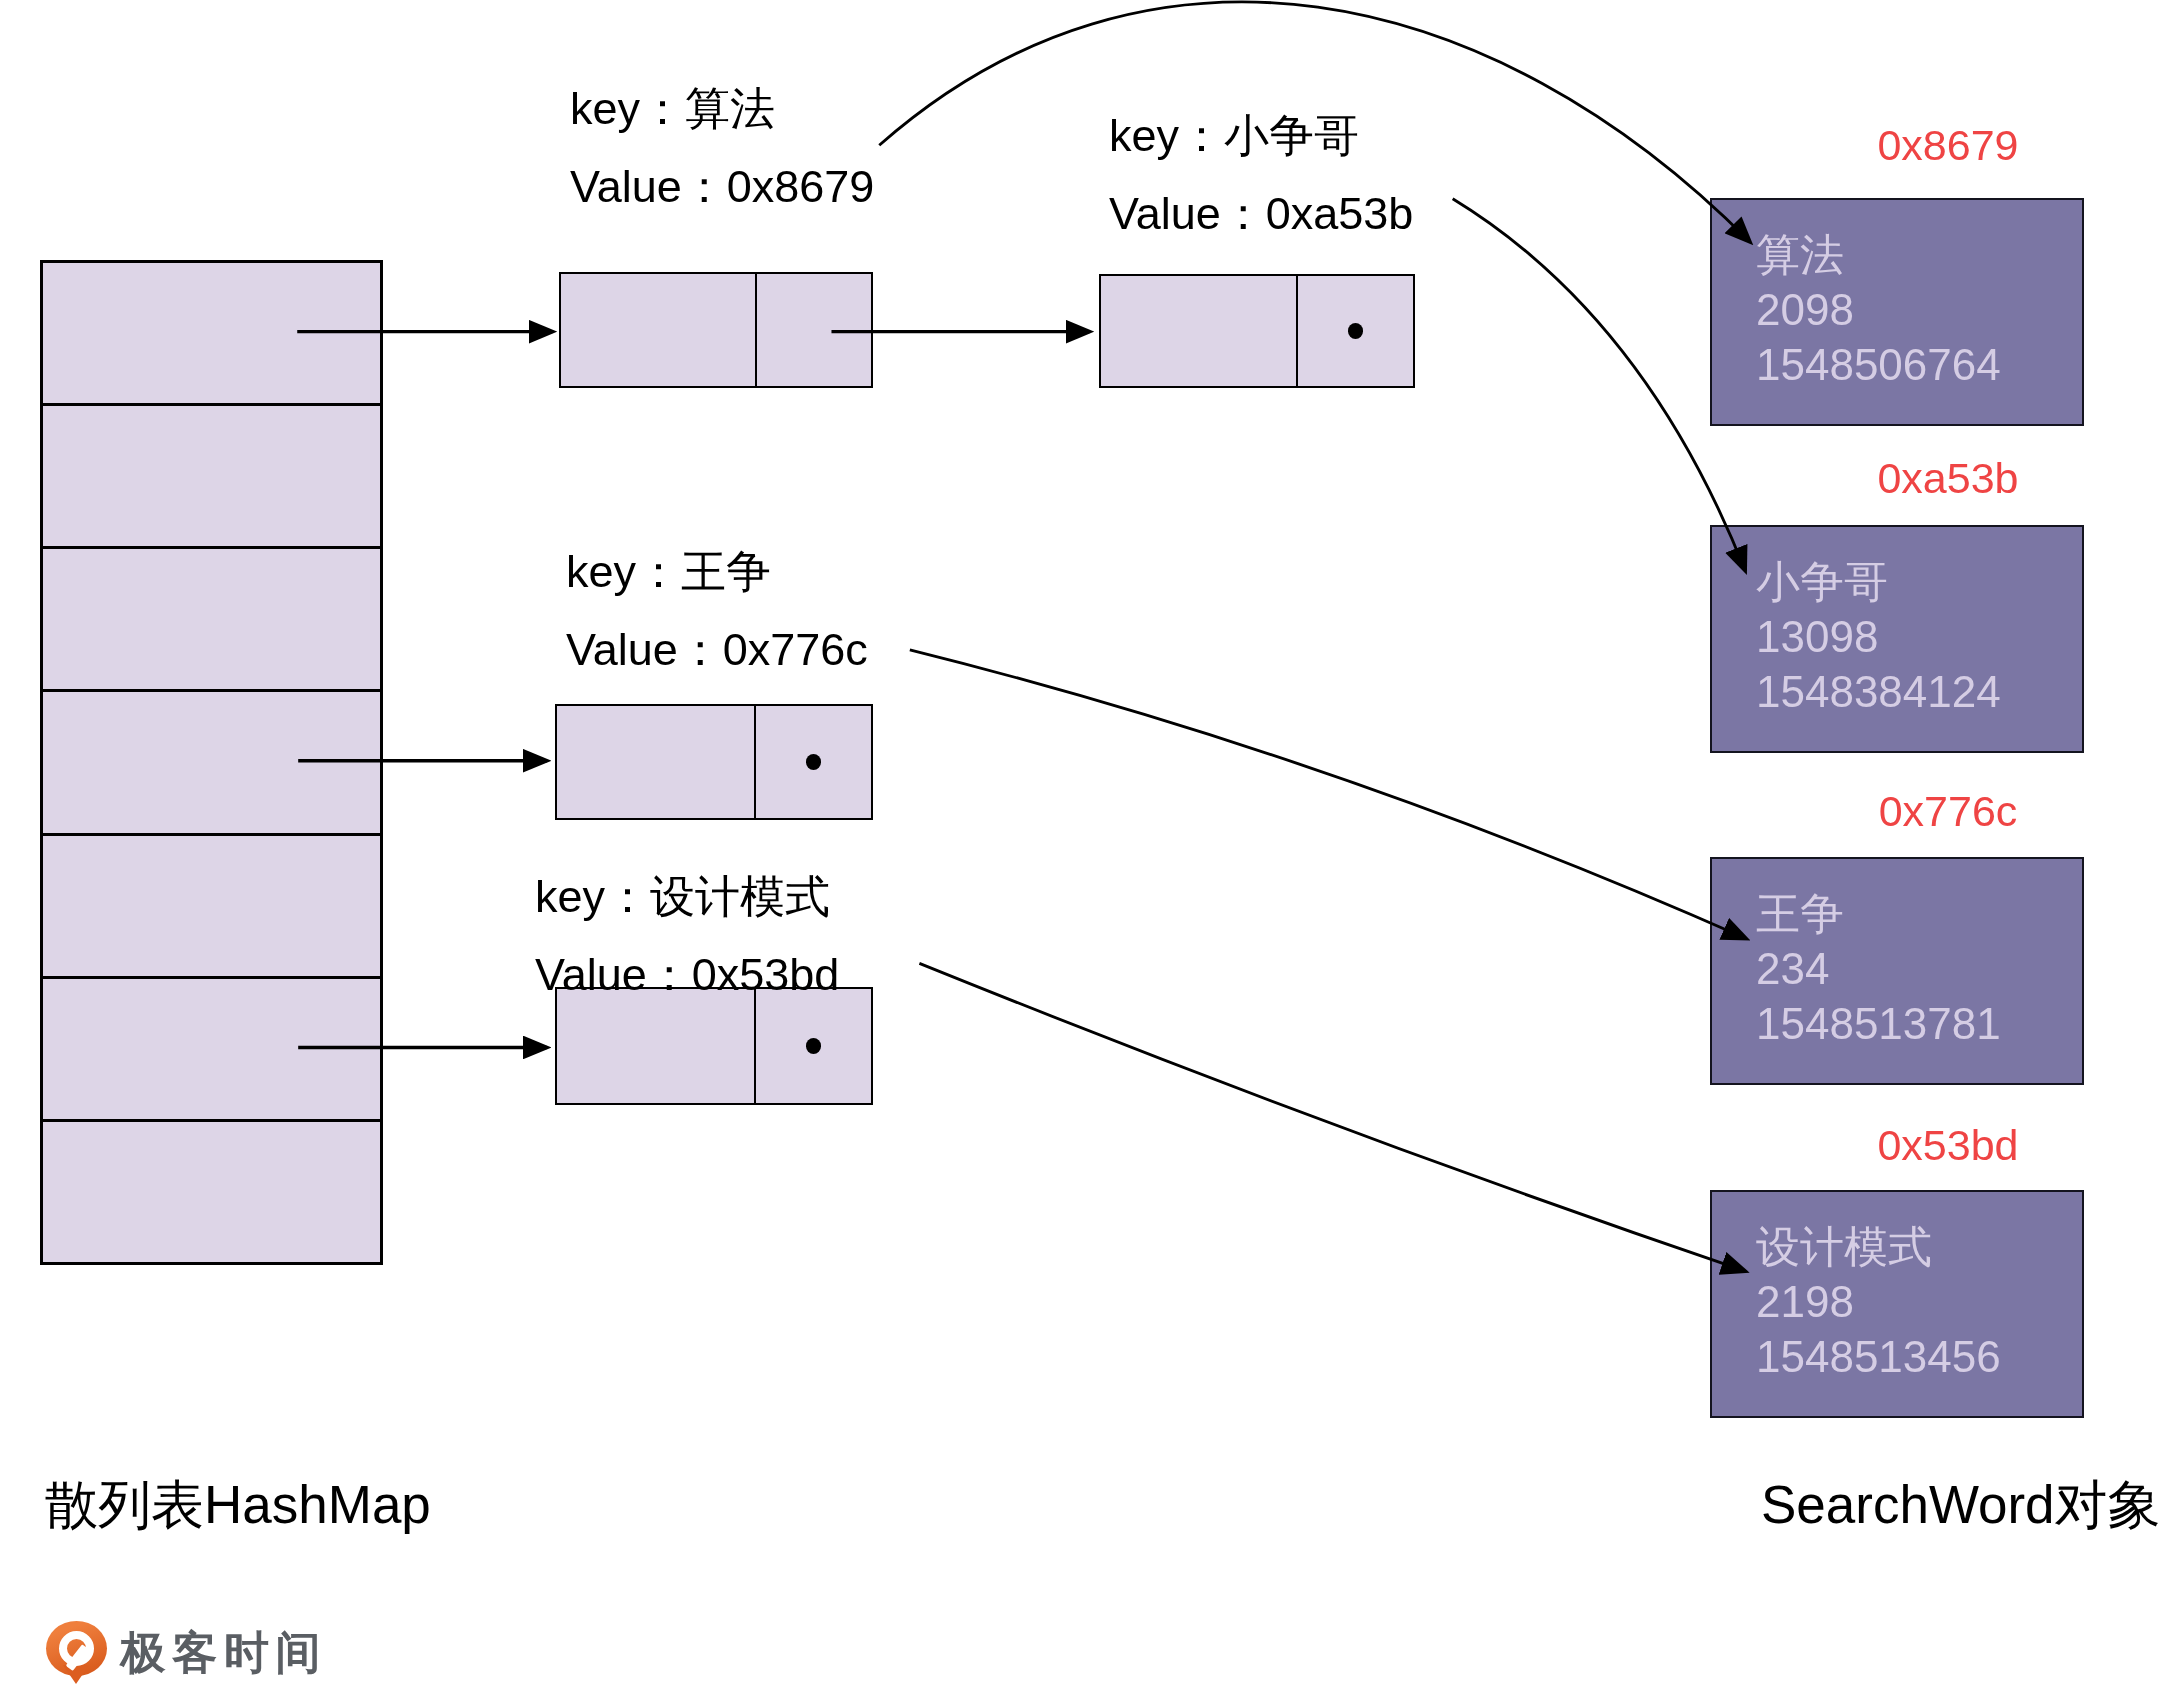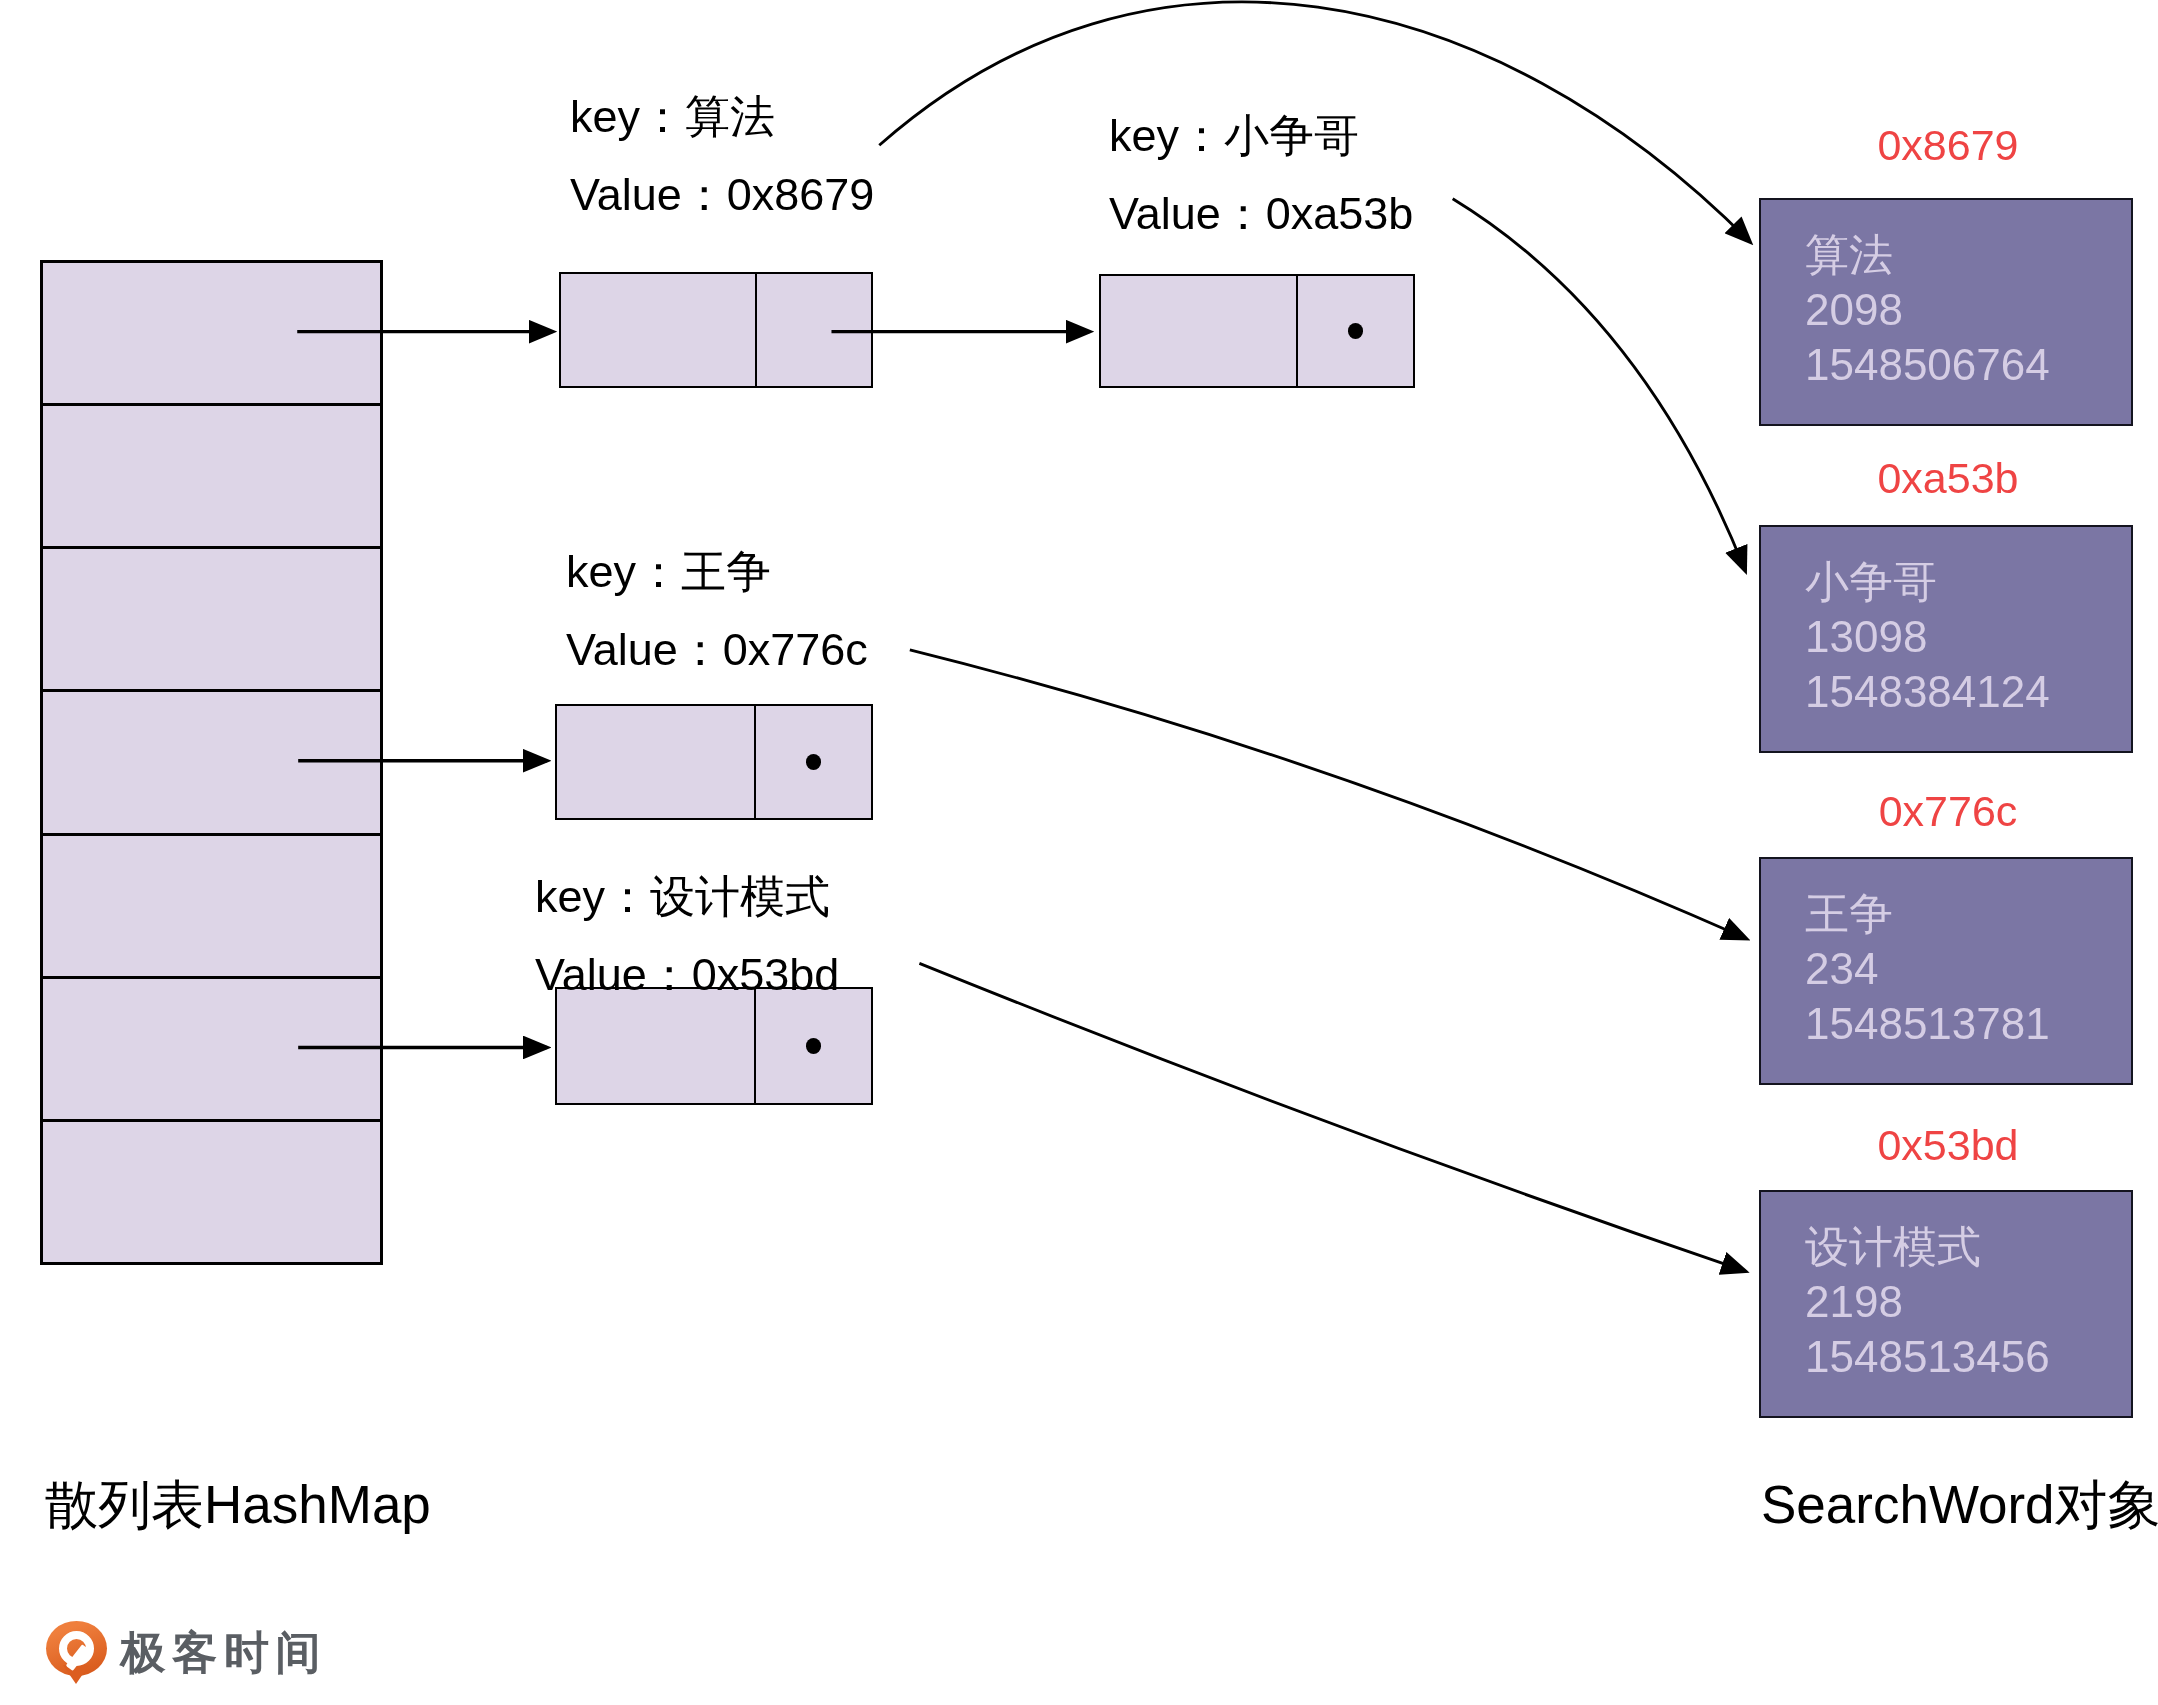--- a/index.html
+++ b/index.html
@@ -73,21 +73,21 @@
   
   .kv-group {
     position: absolute;
     color: #000;
     font-size: 45px;
     line-height: 57px;
     white-space: nowrap;
     z-index: 3;
   }
   .kv-value { margin-top: 21px; }
-  #kv1 { left: 570px;  top: 88px; }
+  #kv1 { left: 570px;  top: 80px; }
   #kv2 { left: 1109px; top: 107px; }
   #kv3 { left: 566px;  top: 543px; }
   #kv4 { left: 535px;  top: 856px; margin-top: 12px; }
 
   
   .addr-label {
     position: absolute;
     left: 1761px;
     width: 374px;
     text-align: center;
@@ -97,21 +97,21 @@
     z-index: 3;
     white-space: nowrap;
   }
   #addr1 { top: 120px; }
   #addr2 { top: 453px; }
   #addr3 { top: 786px; }
   #addr4 { top: 1120px; }
 
   .sw-box {
     position: absolute;
-    left: 1759px;
+    left: 1710px;
     width: 374px;
     height: 228px;
     box-sizing: border-box;
     border: 2.9px solid #14141f;
     background: var(--object-fill, #7B76A4);
     color: var(--object-text, #D5CDE4);
     font-size: 44px;
     line-height: 55px;
     padding: 27px 7.6px 0 44px;
     z-index: 2;

